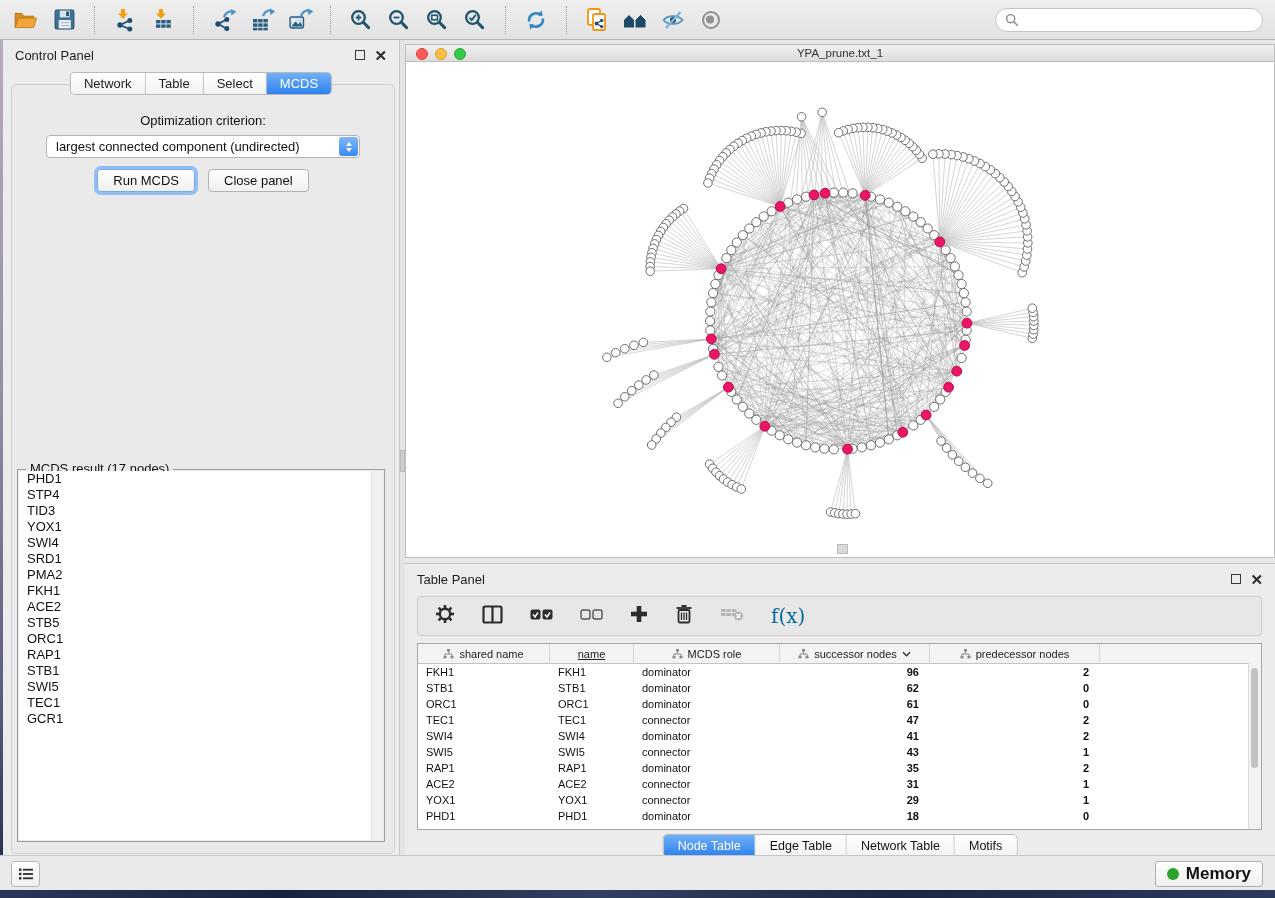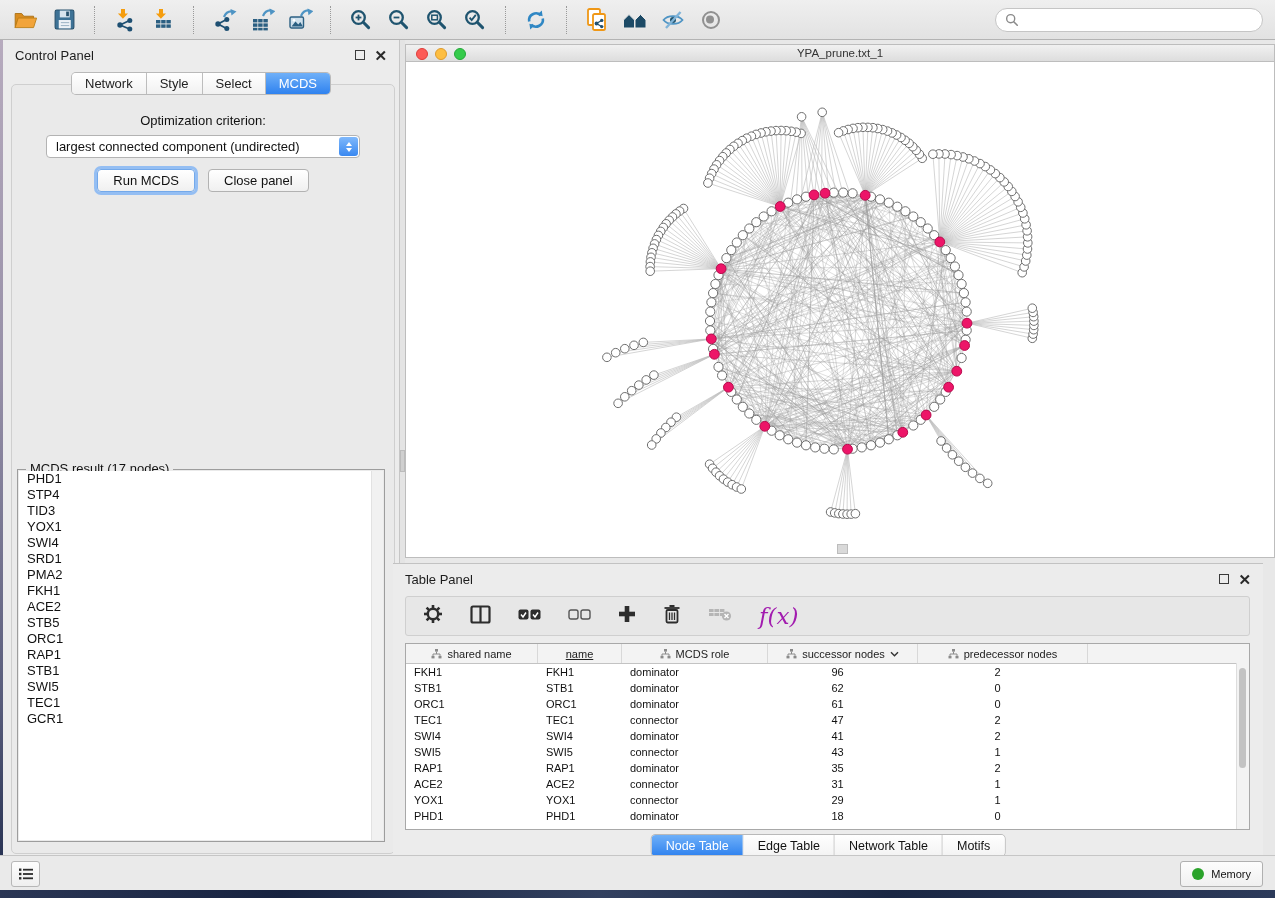--- a/index.html
+++ b/index.html
@@ -70,54 +70,54 @@
   .nw-title{position:relative;height:18px;background:linear-gradient(#f1f1f1,#dddddd);
             border:1px solid #bdbdbd;box-sizing:border-box;display:flex;align-items:center;justify-content:center;}
   .nw-title .label{font-size:11.5px;color:#333;}
   .lights{position:absolute;left:10px;top:3px;display:flex;gap:7px;}
   .light{width:12px;height:12px;border-radius:50%;box-sizing:border-box;}
   .nw-canvas{position:absolute;left:0;top:18px;width:870px;height:496px;background:#fff;
              border:1px solid #bdbdbd;border-top:none;box-sizing:border-box;}
   .resize-grip{position:absolute;left:431px;bottom:3px;width:9px;height:8px;background:#d9d9d9;border:1px solid #bcbcbc;}
 
   
-  .tp{position:absolute;left:393px;top:563px;width:870px;height:292px;background:#ececec;
+  .tp{position:absolute;left:405px;top:563px;width:870px;height:292px;background:#ececec;
       border-top:1px solid #c2c2c2;box-sizing:border-box;}
   .tp-toolbar{position:absolute;left:12px;right:13px;top:32px;height:40px;background:#e7e7e7;
               border:1px solid #cfcfcf;border-radius:3px;display:flex;align-items:center;
               gap:27px;padding-left:17px;box-sizing:border-box;}
-  .fx{font-family:"DejaVu Serif",serif;font-style:italic;font-size:23px;color:#a21caf;}
+  .fx{font-family:"DejaVu Serif",serif;font-size:20px;color:#0369a1;}
   .tp-table{position:absolute;left:12px;right:13px;top:79px;height:187px;background:#fff;
             border:1px solid #a8a8a8;box-sizing:border-box;overflow:hidden;}
   .th-row{display:flex;height:19px;background:#f3f3f3;border-bottom:1px solid #c3c3c3;}
   .th{display:flex;align-items:center;justify-content:center;gap:5px;font-size:11px;color:#222;
       border-right:1px solid #d8d8d8;box-sizing:border-box;}
   .tr{display:flex;height:16px;}
   .td{font-size:11px;line-height:16px;padding-left:8px;box-sizing:border-box;color:#111;
       white-space:nowrap;overflow:hidden;}
-  .td.num{text-align:center;padding-right:11px;padding-left:0;}
+  .td.num{text-align:right;padding-right:11px;padding-left:0;font-weight:bold;}
   .tbl-scroll{position:absolute;right:0;top:19px;bottom:0;width:12px;background:#f3f3f3;border-left:1px solid #ddd;}
   .tbl-thumb{position:absolute;left:2px;top:5px;width:7px;height:100px;background:#c3c3c3;border-radius:4px;}
   .tp-tabs{position:absolute;left:50%;transform:translateX(-50%);top:271px;display:flex;height:21px;
            border-radius:4px;box-shadow:0 0 0 1px #b9b9b9;background:#fff;}
   .tp-tab{display:flex;align-items:center;justify-content:center;padding:0 14px;font-size:12.5px;
           background:linear-gradient(#ffffff,#f3f3f3);border-right:1px solid #bdbdbd;color:#111;}
   .tp-tab:first-child{border-radius:4px 0 0 4px;}
   .tp-tab:last-child{border-radius:0 4px 4px 0;border-right:none;}
   .tp-tab.active{background:linear-gradient(#6fb0f8,#2f82ef);color:#fff;}
 
   
   .status{position:absolute;left:0;bottom:8px;width:1275px;height:35px;background:#eaeaea;
           border-top:1px solid #c6c6c6;box-sizing:border-box;}
   .st-btn{position:absolute;left:11px;top:5px;width:27px;height:24px;background:linear-gradient(#fdfdfd,#efefef);
           border:1px solid #b7b7b7;border-radius:3px;display:flex;align-items:center;justify-content:center;}
   .mem-btn{position:absolute;right:12px;top:5px;height:24px;padding:0 11px;display:flex;align-items:center;gap:7px;
            background:linear-gradient(#fdfdfd,#f0f0f0);border:1px solid #b0b0b0;border-radius:3px;}
   .mem-dot{width:12px;height:12px;border-radius:50%;background:#2ba32b;}
-  .mem-label{font-size:11px;color:#111;}
+  .mem-label{font-size:17px;color:#111;font-weight:bold;}
 </style>
 </head>
 <body>
 
 <div id="app">
 
   <div class="toolbar">
     <div class="tb-btn">
       <svg width="26" height="24" viewBox="0 0 24 22">
         <path d="M2 18 V5 h6 l2 2.5 h9 v2.5 H4.8 L2 18 Z" fill="#d98c1f" stroke="#a96d10" stroke-width="0.8"></path>
@@ -281,21 +281,21 @@
   <div class="cp">
     <div class="panel-head">
       <span class="panel-title">Control Panel</span>
       <span class="win-icons">
         <span class="float-icon"></span>
         <span class="close-icon">✕</span>
       </span>
     </div>
     <div class="seg" id="cp-tabs">
         <div class="seg-tab">Network</div>
-        <div class="seg-tab">Style</div>
+        <div class="seg-tab">Table</div>
         <div class="seg-tab">Select</div>
         <div class="seg-tab active">MCDS</div>
       </div>
     <div class="cp-card">
       <div class="opt-label">Optimization criterion:</div>
       <div class="dd">
         <span class="dd-text">largest connected component (undirected)</span>
         <span class="dd-step">
           <span class="tri-up"></span>
             <span class="tri-down"></span>

